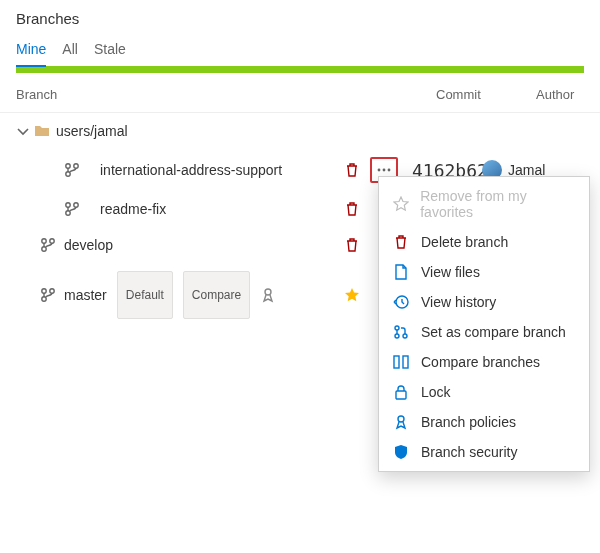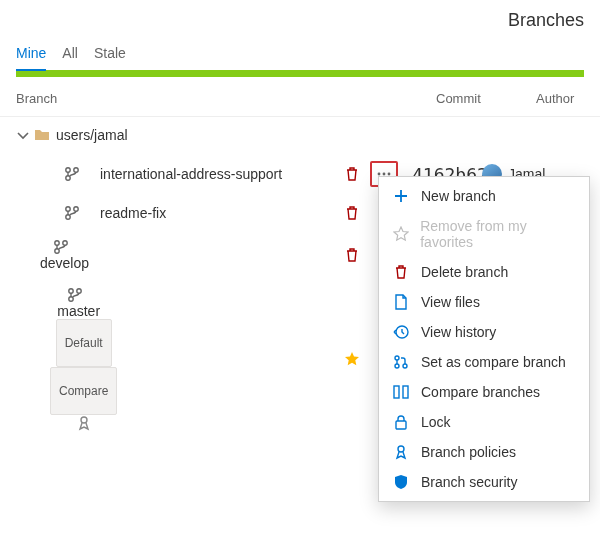--- a/index.html
+++ b/index.html
@@ -10,25 +10,24 @@
     color: #333;
     background: #fff;
     width: 600px;
     height: 553px;
     overflow: hidden;
   }
   .header {
     padding: 10px 16px 4px;
   }
   .title {
-    font-size: 18px;
+    font-size: 15px;
     font-weight: 400;
     color: #333;
     margin: 0 0 8px 0;
-    text-align: right;
   }
   .tabs {
     display: flex;
     gap: 16px;
     border-bottom: 7px solid #84cc16;
     padding-left: 0;
   }
   .tab {
     padding: 6px 0 8px;
     cursor: pointer;
@@ -59,21 +58,21 @@
   .row .spacer { flex: 1; }
   .tree-toggle {
     width: 14px;
     display: inline-flex;
     justify-content: center;
     color: #666;
     margin-right: 4px;
   }
   .folder-icon { color: #dcb67a; margin-right: 6px; }
   .branch-icon { color: #666; margin-right: 8px; }
-  .indent-1 { padding-left: 24px; flex-direction: column; }
+  .indent-1 { padding-left: 24px; }
   .indent-2 { padding-left: 48px; gap: 12px; }
   .branch-name { color: #333; }
   .badge {
     background: #f3f2f1;
     border: 1px solid #e1dfdd;
     border-radius: 2px;
     padding: 16px 8px;
     font-size: 12px;
     color: #555;
     margin-left: 10px;
@@ -329,28 +328,20 @@
         <svg width="16" height="16">
           <use href="#i-star"></use>
         </svg>
       </span>
     <div style="flex:1"></div>
     <span class="author">mal</span>
   </div>
 </div>
 
 <div class="context-menu">
-  <div class="menu-item">
-    <span class="mi-icon blue">
-        <svg width="16" height="16">
-          <use href="#i-plus"></use>
-        </svg>
-      </span>
-    <span>New branch</span>
-  </div>
   <div class="menu-item disabled">
     <span class="mi-icon">
         <svg width="16" height="16">
           <use href="#i-star-o"></use>
         </svg>
       </span>
     <span>Remove from my favorites</span>
   </div>
   <div class="menu-item">
     <span class="mi-icon red">

